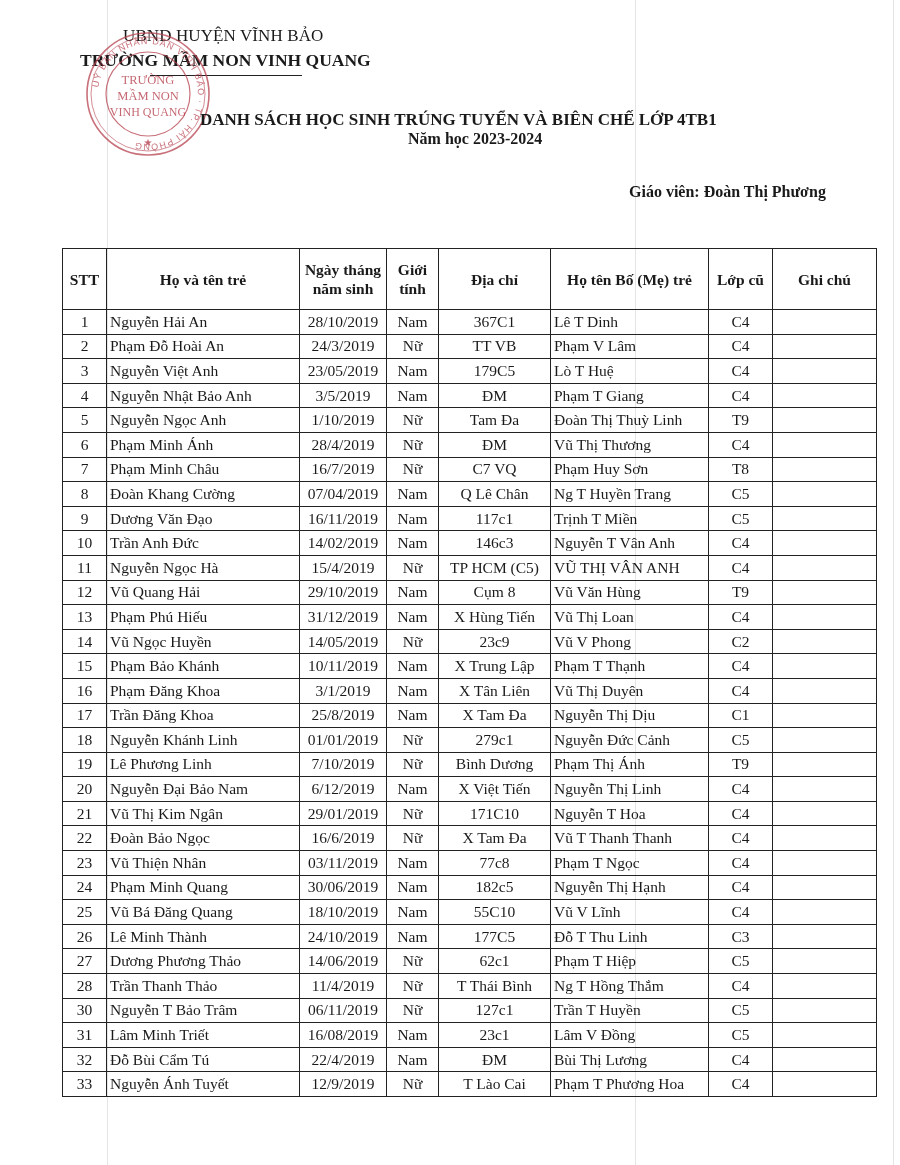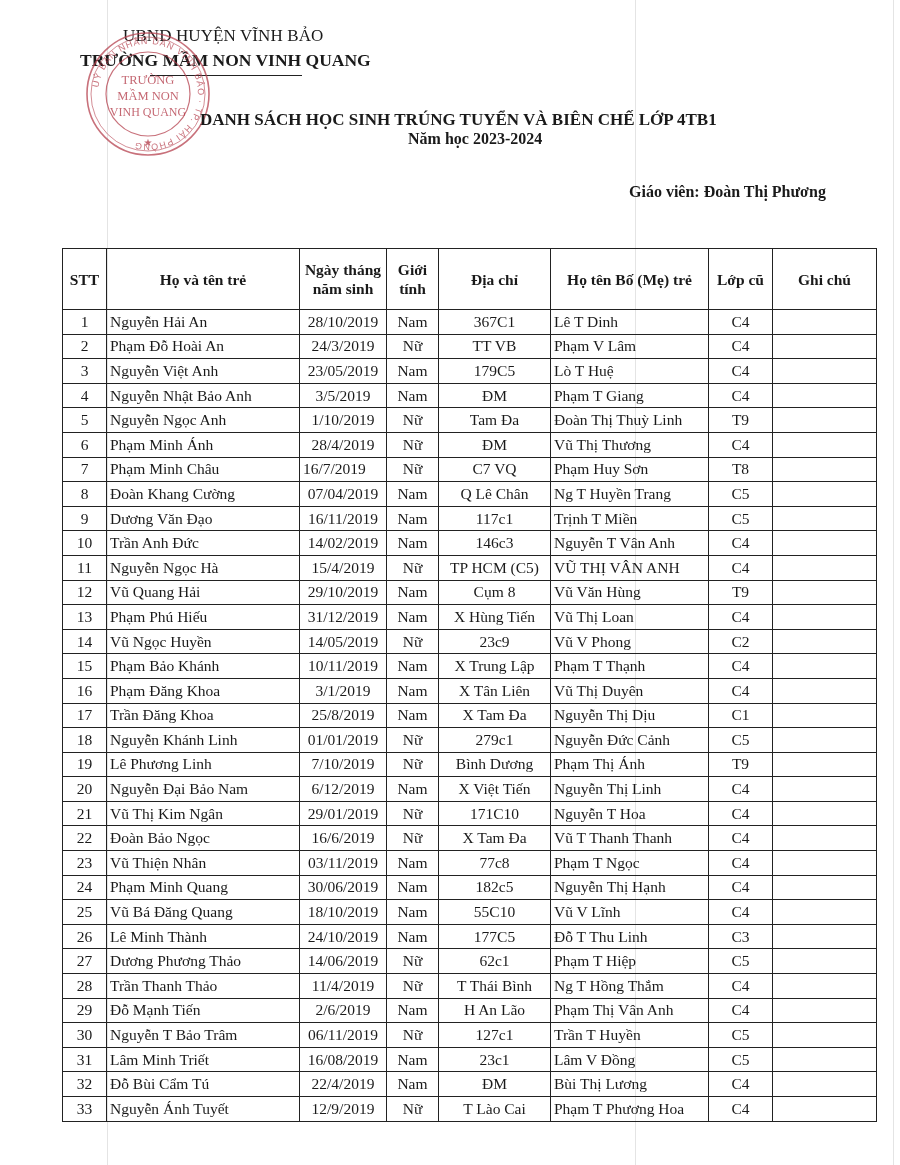--- a/index.html
+++ b/index.html
@@ -43,21 +43,21 @@
     height: 60px;
     font-weight: bold;
     font-size: 15.5px;
     text-align: center;
     line-height: 19px;
     white-space: normal;
   }
   table.roster thead tr { border-bottom: 1.5px solid #222; }
   td.c { text-align: center; }
   td.l { text-align: left; }
-  td.r { text-align: left; }
+  td.r { text-align: center; }
   td.stt { text-align: center; }
 </style>
 </head>
 <body>
 
 <div class="ghost-v" style="left:107px"></div>
 <div class="ghost-v" style="left:635px"></div>
 <div class="ghost-v" style="left:893px"></div>
 
 <div class="org">UBND HUYỆN VĨNH BẢO</div>
@@ -384,30 +384,20 @@
         <td class="stt">28</td>
         <td class="l">Trần Thanh Thảo</td>
         <td class="c">11/4/2019</td>
         <td class="c">Nữ</td>
         <td class="c">T Thái Bình</td>
         <td class="l">Ng T Hồng Thắm</td>
         <td class="c">C4</td>
         <td class="l"></td>
       </tr>
       <tr>
-        <td class="stt">29</td>
-        <td class="l">Đỗ Mạnh Tiến</td>
-        <td class="c">2/6/2019</td>
-        <td class="c">Nam</td>
-        <td class="c">H An Lão</td>
-        <td class="l">Phạm Thị Vân Anh</td>
-        <td class="c">C4</td>
-        <td class="l"></td>
-      </tr>
-      <tr>
         <td class="stt">30</td>
         <td class="l">Nguyễn T Bảo Trâm</td>
         <td class="c">06/11/2019</td>
         <td class="c">Nữ</td>
         <td class="c">127c1</td>
         <td class="l">Trần T Huyền</td>
         <td class="c">C5</td>
         <td class="l"></td>
       </tr>
       <tr>

